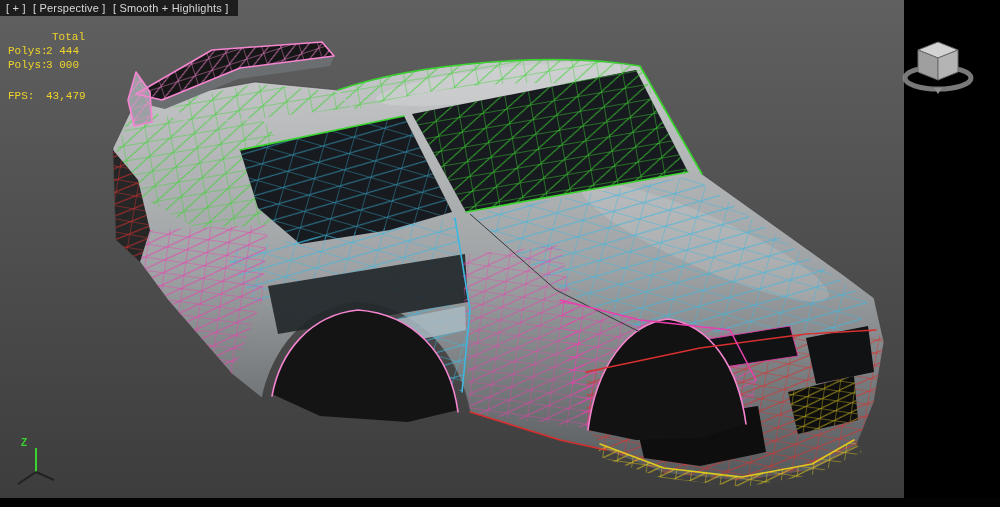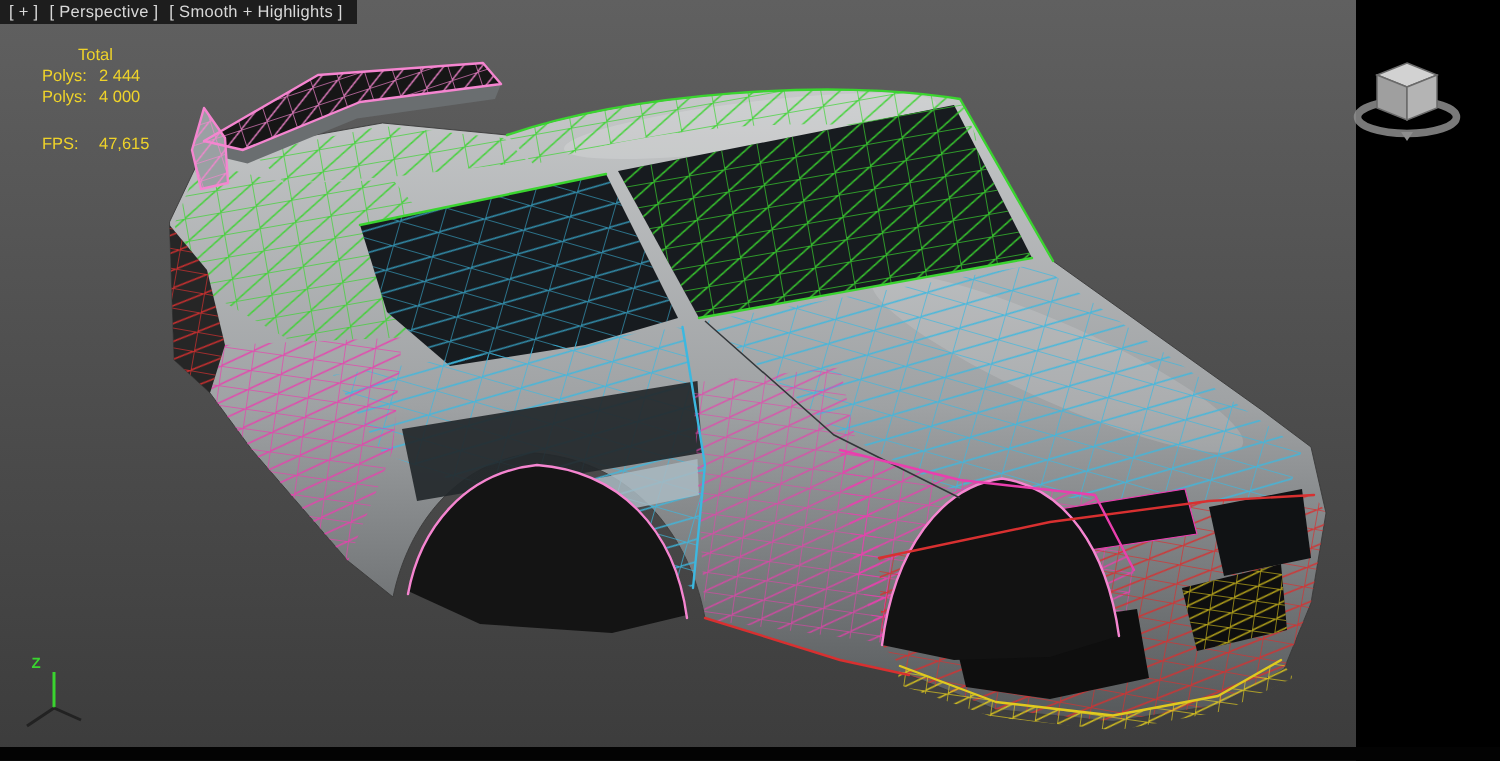--- a/index.html
+++ b/index.html
@@ -34,22 +34,22 @@
   #vp-label{
     position:absolute;left:0;top:0;height:16px;padding:2px 6px 0 6px;
     background:#1d1d1d;color:var(--label-text);font-size:11px;line-height:13px;
     white-space:nowrap;letter-spacing:.2px;
   }
   #vp-label span{margin-right:4px;cursor:default;}
   #stats{
     position:absolute;left:8px;top:30px;color:var(--stats-text);
     font-size:11px;line-height:14px;
   }
-  .stat-row{display:flex;}
-  .stat-row .lbl{width:38px;margin-left:20px;}
+  .stat-row{display:flex;font-family:Liberation Mono, monospace;}
+  .stat-row .lbl{width:38px;}
   .stat-row.total{padding-left:44px;}
   .stat-row.fps{margin-top:17px;}
   #bottom-border{
     position:absolute;left:0;bottom:0;width:1000px;height:9px;background:#030303;
   }
   #axis-z{
     position:absolute;left:21px;top:437px;color:var(--wire-green);
     font-size:10px;font-weight:bold;
   }
 </style>
@@ -186,24 +186,24 @@
   <div id="stats">
     <div class="stat-row total">
       <span>Total</span>
     </div>
     <div class="stat-row">
       <span class="lbl">Polys:</span>
       <span class="val">2 444</span>
     </div>
     <div class="stat-row">
       <span class="lbl">Polys:</span>
-      <span class="val">4 000</span>
+      <span class="val">3 000</span>
     </div>
     <div class="stat-row fps">
       <span class="lbl">FPS:</span>
-      <span class="val">47,615</span>
+      <span class="val">43,479</span>
     </div>
   </div>
 
   <div id="axis-z">Z</div>
 
   <div id="bottom-border"></div>
 </div>
 
 </body></html>

